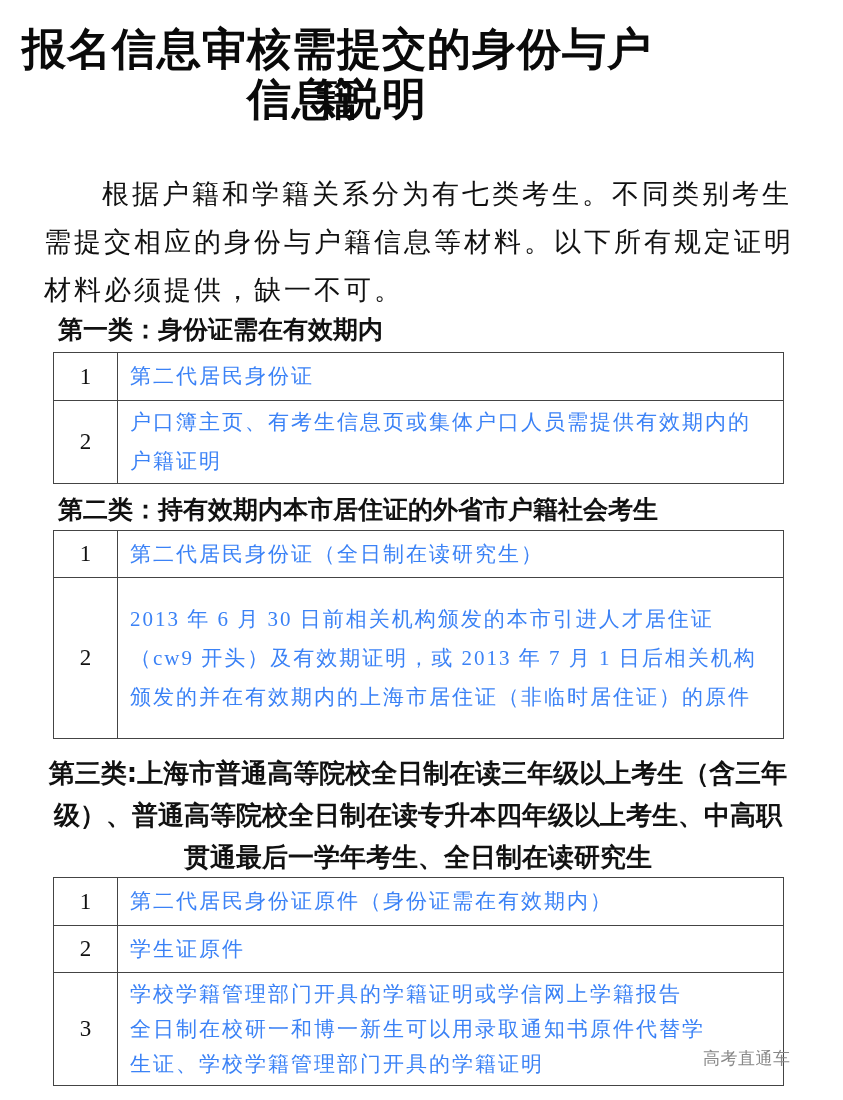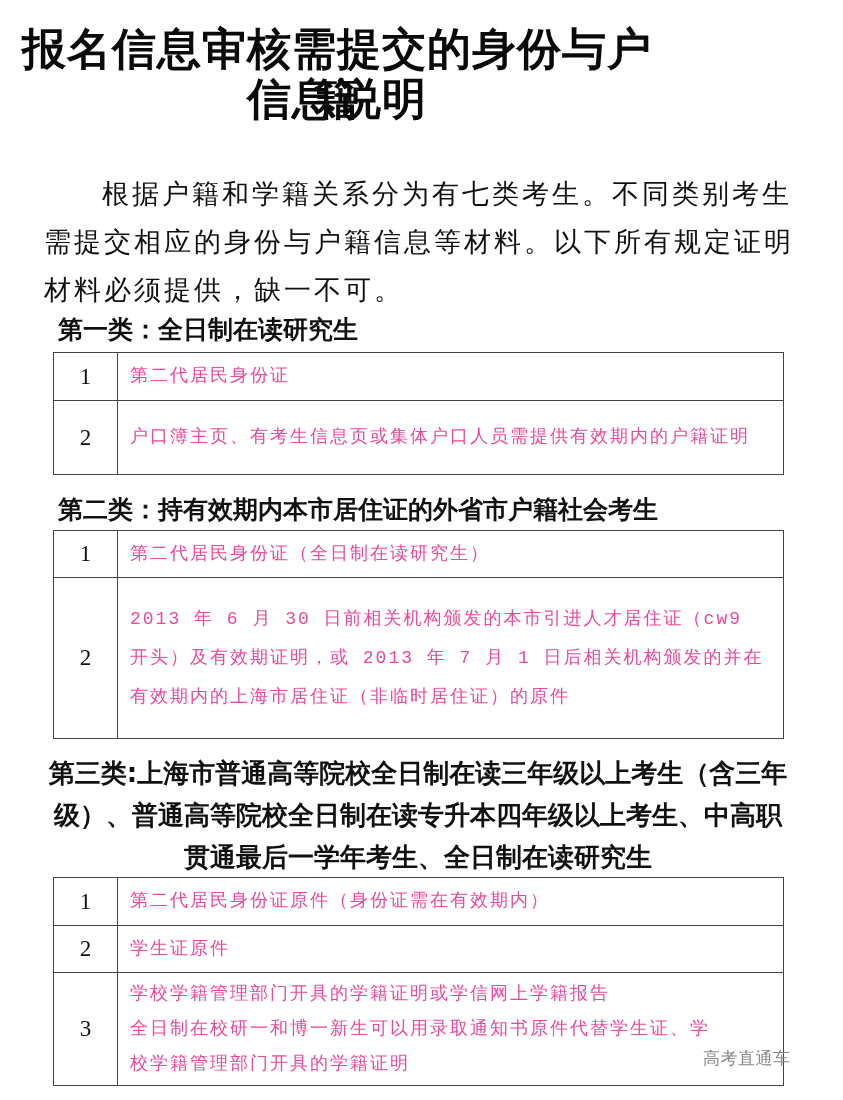--- a/index.html
+++ b/index.html
@@ -24,40 +24,40 @@
     position: absolute; left: 53px; width: 731px; border-collapse: collapse;
     border: 1.5px solid #333;
   }
   table.req td { border: 1.5px solid #444; vertical-align: middle; padding: 0; }
   td.num {
     width: 63px; text-align: center;
     font-family: "Liberation Serif", "DejaVu Serif", serif; font-size: 23px; color: #111;
   }
   td.txt {
     padding: 2px 10px 2px 12px !important;
-    font-family: Liberation Mono, monospace; font-size: 18px;
-    line-height: 39px; letter-spacing: 2px; color: #ec4899;
+    font-family: Liberation Serif, serif; font-size: 21px;
+    line-height: 39px; letter-spacing: 2px; color: #3b82f6;
   }
   .watermark {
     position: absolute; left: 703px; top: 1047px;
     font-family: "DejaVu Sans", "Liberation Sans", sans-serif; font-size: 17px;
     color: #888; letter-spacing: 0.5px;
   }
 </style>
 </head>
 <body>
 
 <div class="title" style="top:24px;">报名信息审核需提交的身份与户籍</div>
 <div class="title" style="top:74px;">信息说明</div>
 
 <div class="intro" style="top:162px; text-indent: 58px;">
   <span>根据户籍和学籍关系分为有七类考生。不同类别考生需提交相应的身份与户籍信息等材料。以下所有规定证明材料必须提供，缺一不可。</span>
 </div>
 
-<div class="cat" style="top:313px;">第一类：全日制在读研究生</div>
+<div class="cat" style="top:313px;">第一类：身份证需在有效期内</div>
 <table class="req" style="top:352px;">
   <tbody>
       <tr style="height:48px;">
     <td class="num">1</td>
     <td class="txt">第二代居民身份证</td>
   </tr>
   <tr style="height:74px;">
     <td class="num">2</td>
     <td class="txt">户口簿主页、有考生信息页或集体户口人员需提供有效期内的户籍证明</td>
   </tr>

